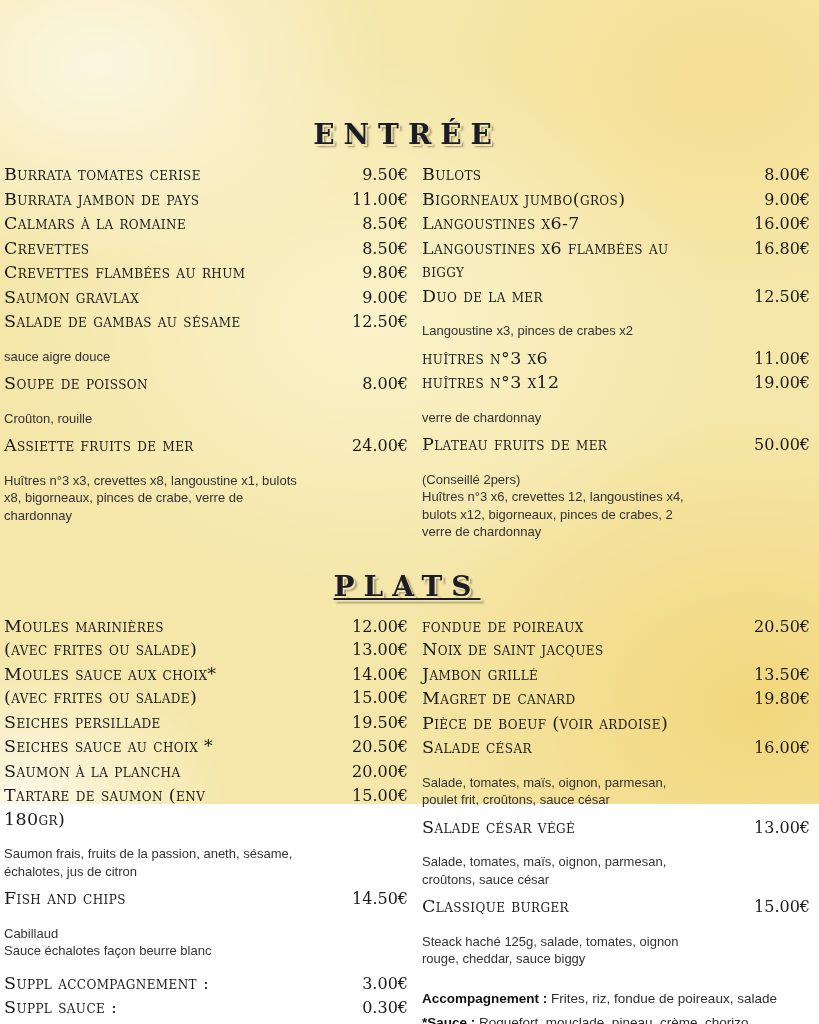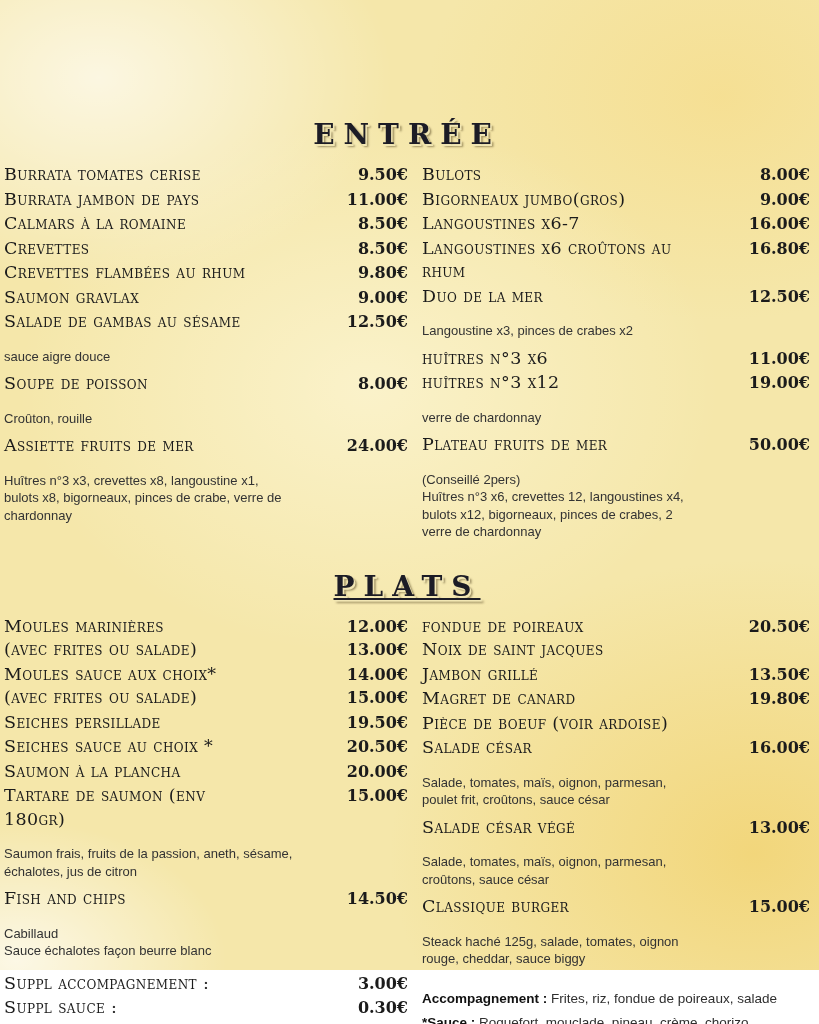--- a/index.html
+++ b/index.html
@@ -4,21 +4,21 @@
 <style>
   * { margin:0; padding:0; box-sizing:border-box; }
   html,body { width:819px; height:1024px; }
   body {
     font-family:"DejaVu Serif", serif;
     color:#1c1c1c;
     overflow:hidden;
   }
   .page {
     position:relative;
-    width:819px; height:970px;
+    width:819px; height:804px;
     padding:118px 9px 0 4px;
     background:
       radial-gradient(ellipse 420px 300px at 12% 8%, rgba(255,255,255,0.65), transparent 70%),
       radial-gradient(ellipse 500px 380px at 45% 40%, rgba(255,251,228,0.55), transparent 70%),
       radial-gradient(ellipse 420px 320px at 88% 10%, rgba(246,214,120,0.45), transparent 70%),
       radial-gradient(ellipse 520px 420px at 92% 88%, rgba(240,203,92,0.60), transparent 70%),
       radial-gradient(ellipse 300px 200px at 2% 99%, rgba(255,255,255,0.70), transparent 70%),
       #f5e7aa;
   }
   .section-title {
@@ -45,21 +45,21 @@
     gap:44px;
   }
   .names { flex:1 1 auto; min-width:0; }
   .name {
     font-variant:small-caps;
     font-size:17.5px;
     line-height:23.5px;
     letter-spacing:0.4px;
     color:#1b1b1b;
   }
-  .prices { flex:0 0 auto; text-align:left; padding-left:8px;font-weight:bold; }
+  .prices { flex:0 0 auto; text-align:left; padding-left:8px; }
   .price {
     font-size:16px;
     line-height:23.5px;
     color:#1b1b1b;
     white-space:nowrap;
   }
   .desc {
     font-family:"Liberation Sans", sans-serif;
     font-size:13px;
     line-height:17.5px;
@@ -183,21 +183,21 @@
       <div class="item">
         <div class="names">
             <div class="name">Langoustines x6-7</div>
           </div>
         <div class="prices">
             <div class="price">16.00€</div>
           </div>
       </div>
       <div class="item">
         <div class="names">
-            <div class="name">Langoustines x6 croûtons au rhum</div>
+            <div class="name">Langoustines x6 flambées au biggy</div>
           </div>
         <div class="prices">
             <div class="price">16.80€</div>
           </div>
       </div>
       <div class="item">
         <div class="names">
           <div class="name">Duo de la mer</div>
           <div class="desc">Langoustine x3, pinces de crabes x2</div>
         </div>

